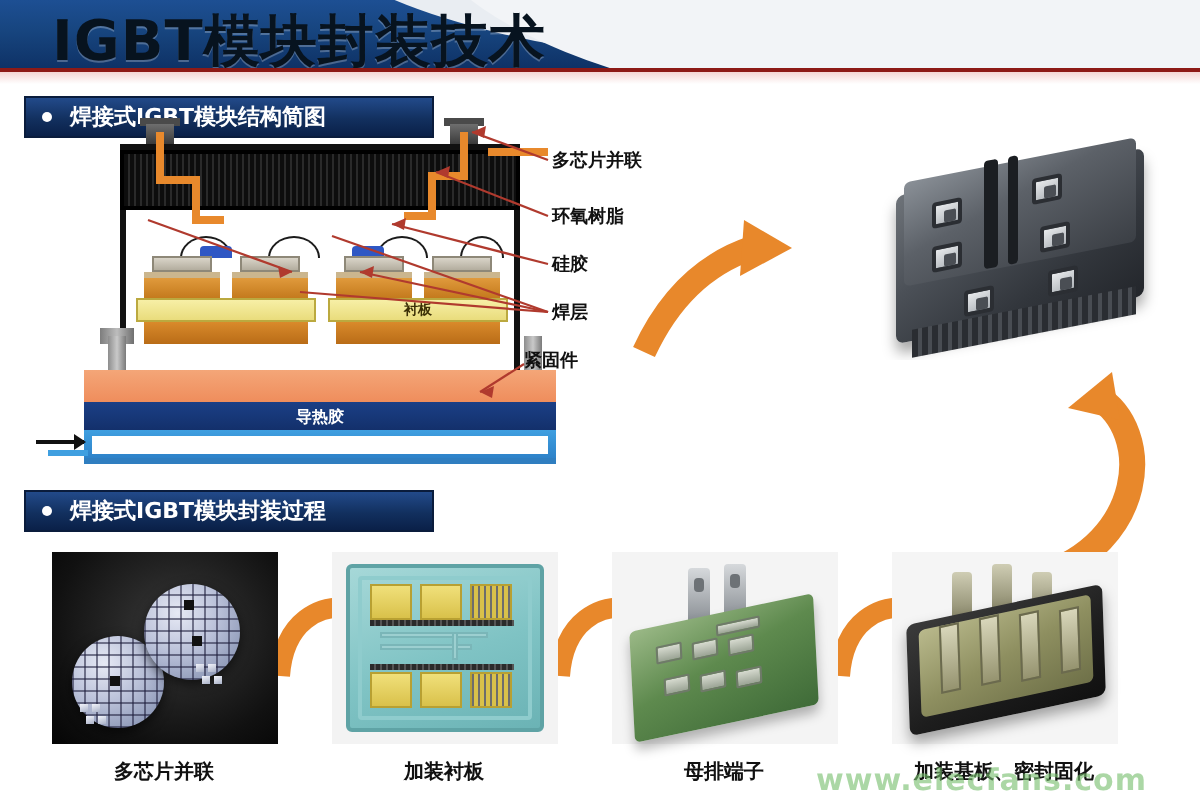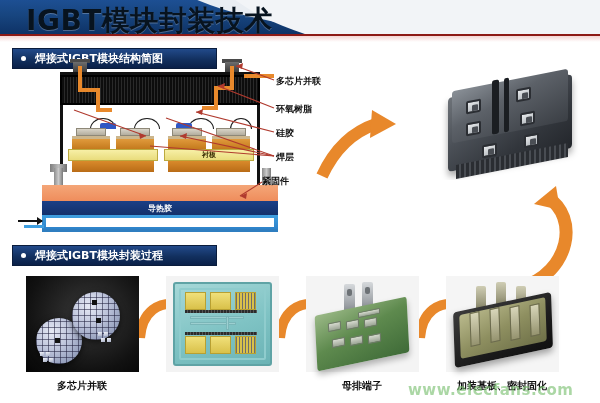--- a/index.html
+++ b/index.html
@@ -483,20 +483,21 @@
     <div class="sdie sdie-fin" style="left:69px;top:16px"></div>
     <div class="sdie" style="left:19px;top:60px"></div>
     <div class="sdie" style="left:44px;top:60px"></div>
     <div class="sdie sdie-fin" style="left:69px;top:60px"></div>
     <div class="sbond" style="left:19px;top:34px;width:72px"></div>
     <div class="sbond" style="left:19px;top:56px;width:72px"></div>
     <div class="strace" style="left:24px;top:40px;width:54px;height:3px"></div>
     <div class="strace" style="left:24px;top:46px;width:46px;height:3px"></div>
     <div class="strace" style="left:60px;top:40px;width:3px;height:14px"></div>
   </div>
+  <div class="pcap" id="pcap2">加装衬板</div>
 
   <div class="pstep" id="pstep3">
     <div class="pcb-bg"></div>
     <div class="pcb-tab" id="ptab1"></div>
     <div class="pcb-tab" id="ptab2"></div>
     <div class="pcb-board"></div>
     <div class="pcb-part" style="left:22px;top:46px;width:13px;height:9px"></div>
     <div class="pcb-part" style="left:40px;top:44px;width:13px;height:9px"></div>
     <div class="pcb-part" style="left:58px;top:42px;width:13px;height:9px"></div>
     <div class="pcb-part" style="left:26px;top:62px;width:13px;height:9px"></div>

